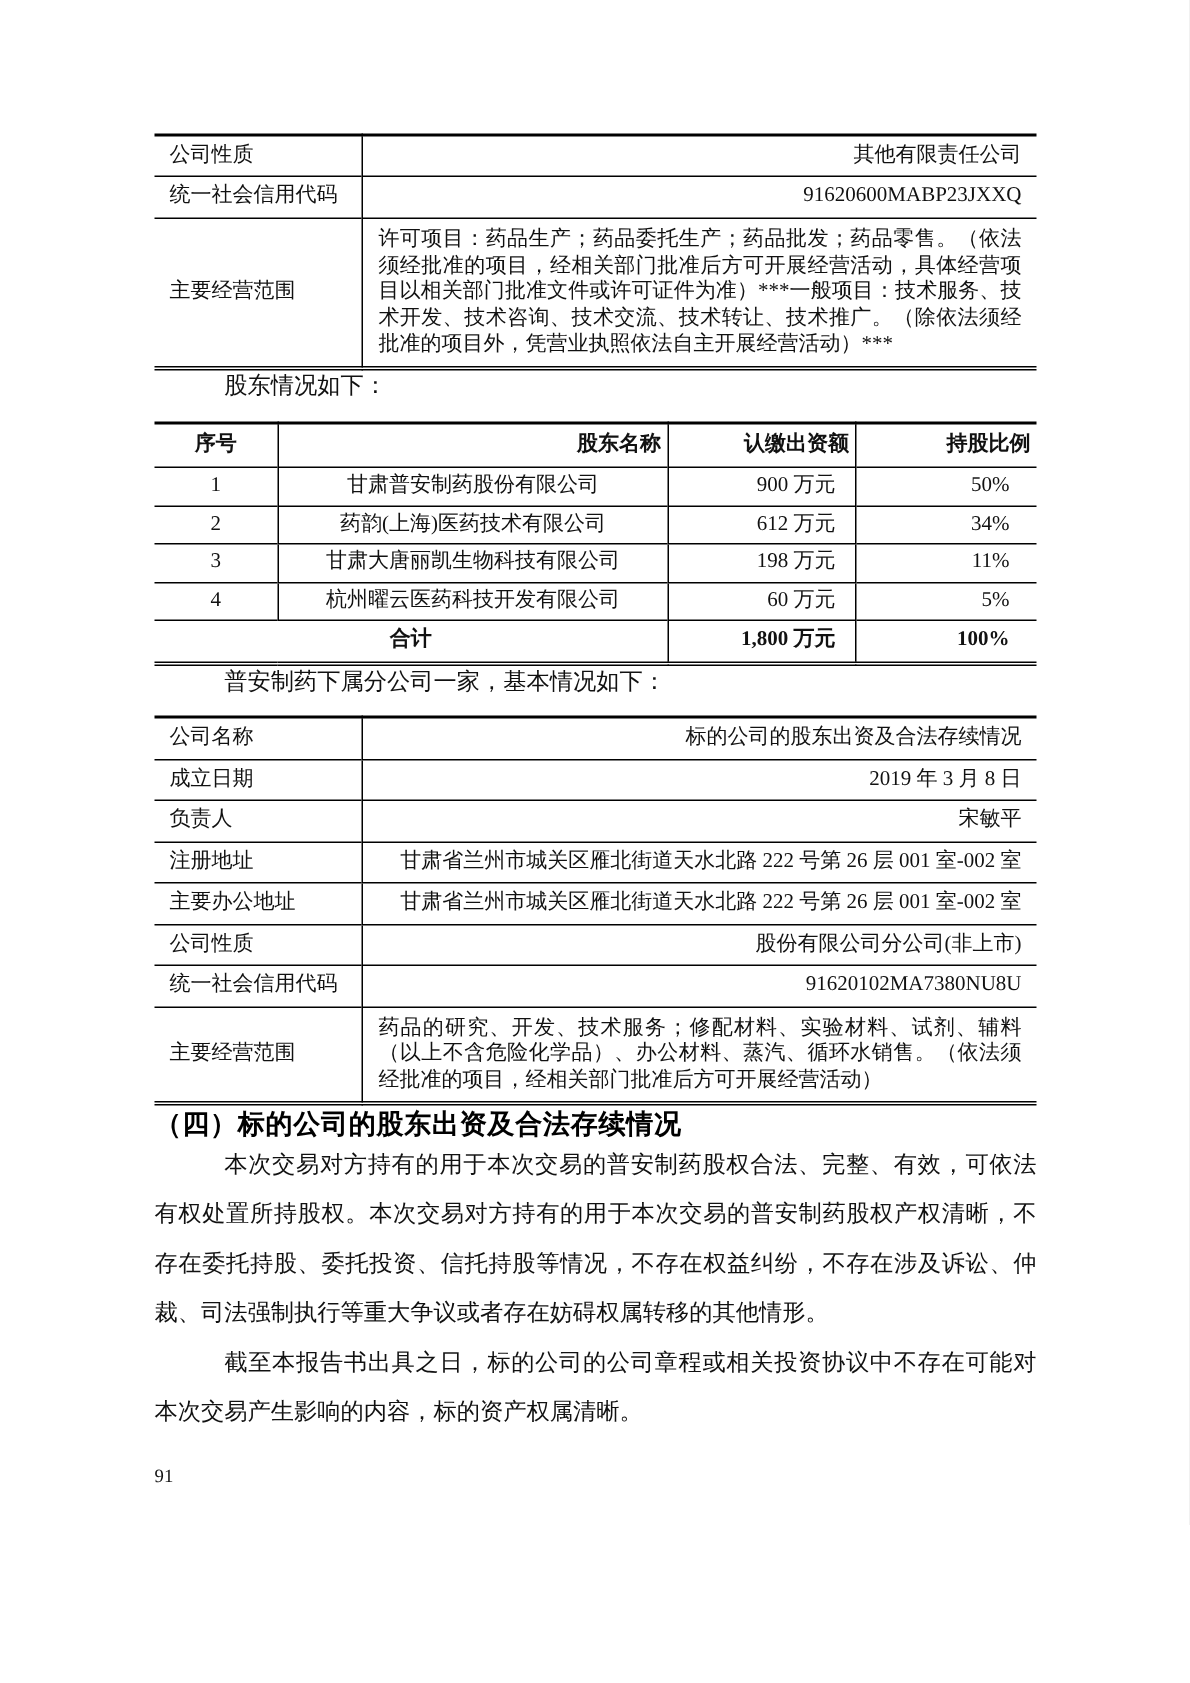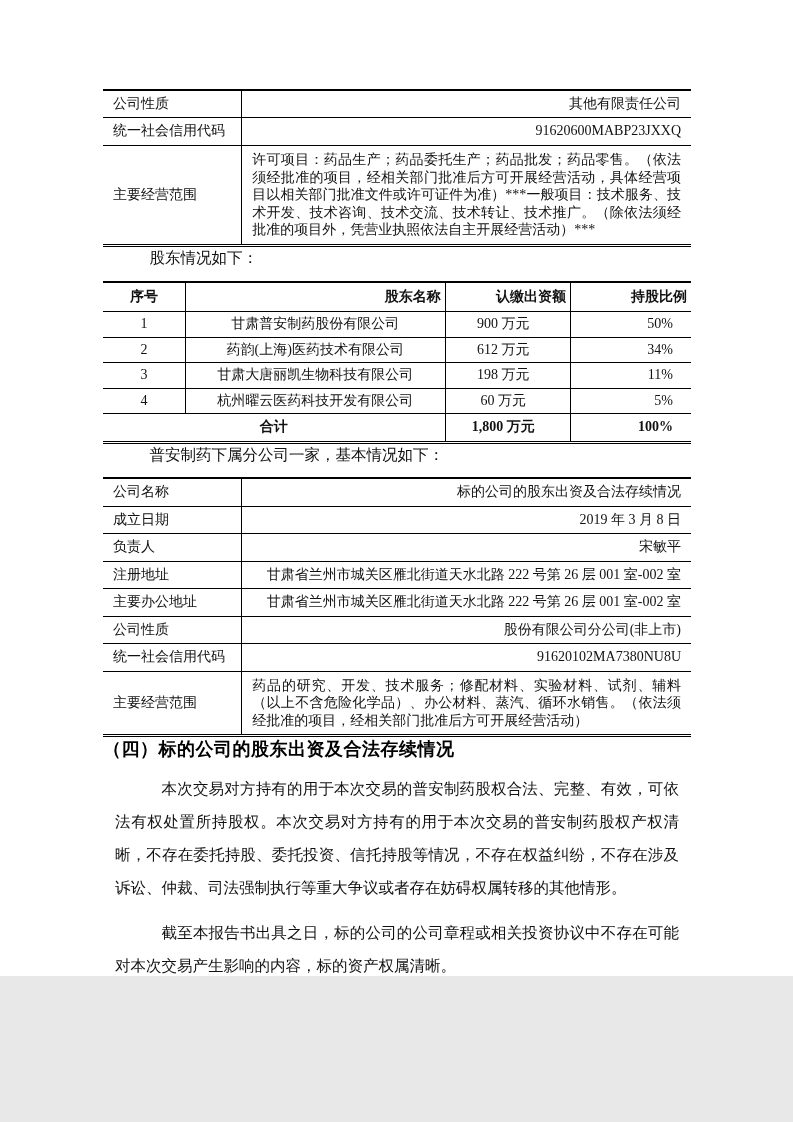--- a/index.html
+++ b/index.html
@@ -1,19 +1,19 @@
 <!DOCTYPE html>
 <html><head>
 <meta charset="utf-8">
 <style>
   html, body { margin: 0; padding: 0; background: #e8e8e8; }
   .page {
     position: relative;
     width: 793px;
-    height: 976px;
+    height: 1122px;
     margin: 0 auto;
     background: #ffffff;
     box-sizing: border-box;
     padding: 89px 102px 0 103px;
     font-family: "Liberation Serif", "DejaVu Serif", serif;
     color: #111111;
     overflow: hidden;
   }
 
   
@@ -35,29 +35,29 @@
 
   
   table.kv td { padding: 4px 10px; text-align: left; }
   table.kv td.lbl { }
   table.kv td.multi { text-align: justify; line-height: 1.26; padding: 5px 10px; }
 
   
   table.sh th { font-weight: bold; text-align: center; padding: 5px 4px; }
   table.sh td { padding: 3px 4px; }
   table.sh td.c  { text-align: center; }
-  table.sh td.amt { text-align: center; padding-right: 13px; }
+  table.sh td.amt { text-align: right; padding-right: 13px; }
   table.sh td.pct { text-align: right; padding-right: 18px; }
   table.sh tr.total td { font-weight: bold; padding: 4px; }
   table.sh tr.total td.amt { padding-right: 13px; }
   table.sh tr.total td.pct { padding-right: 18px; }
 
   
   p.body {
-    margin: 12px;
+    margin: 0;
     font-size: 15.5px;
     line-height: 2.12;
     text-align: justify;
     text-indent: 3em;
   }
   p.intro { margin: 0; font-size: 15.5px; line-height: 1.4; text-indent: 3em; }
 
   h2.sec {
     margin: 0;
     font-family: "Liberation Sans", "DejaVu Sans", sans-serif;

